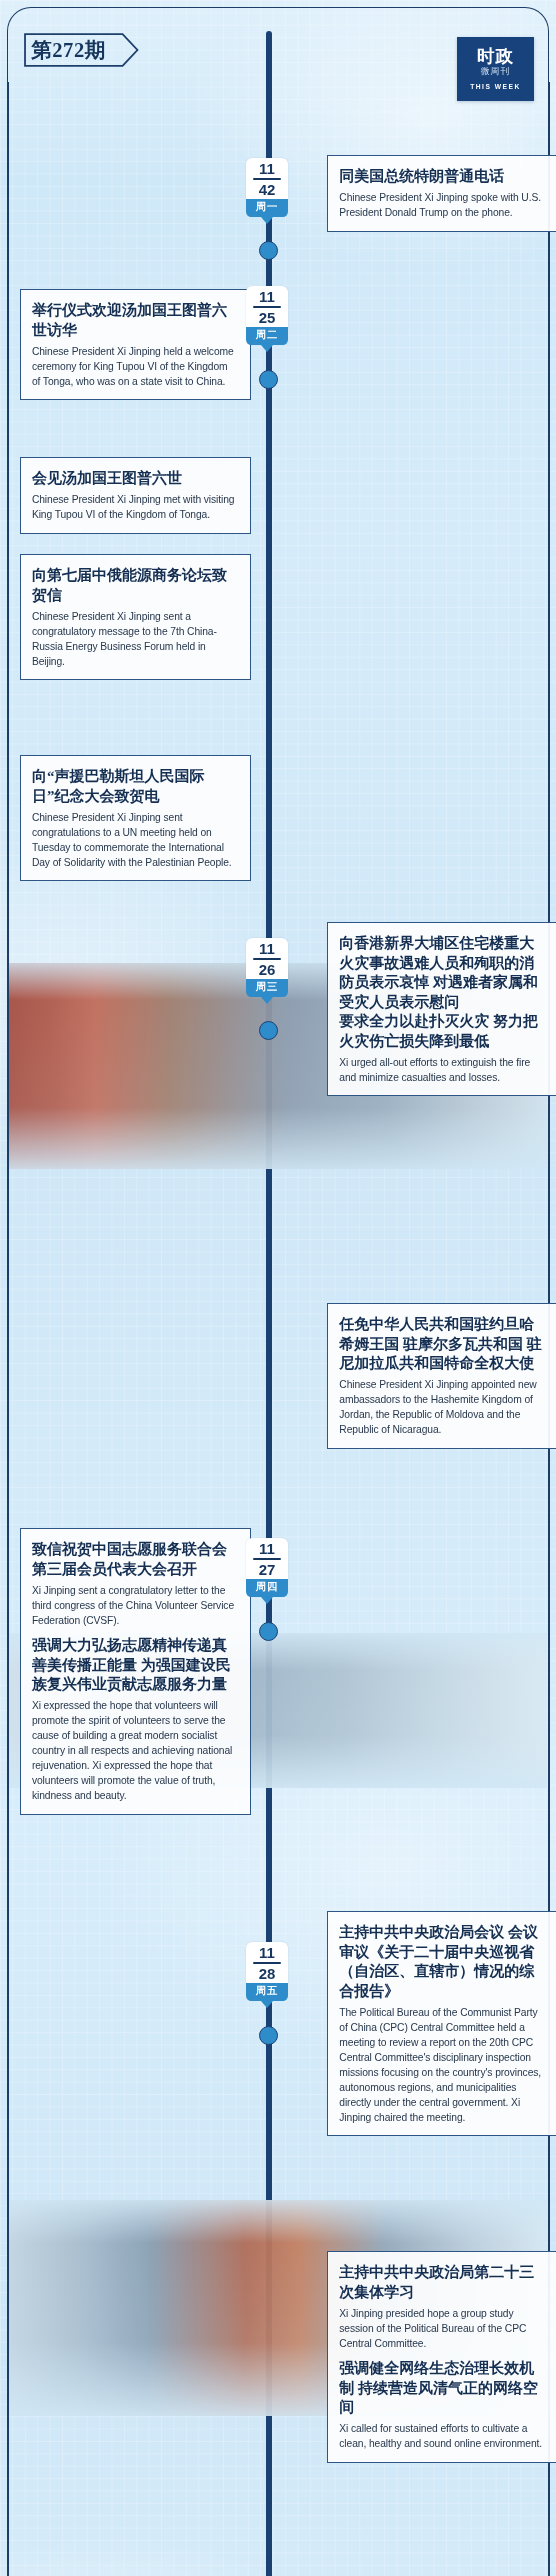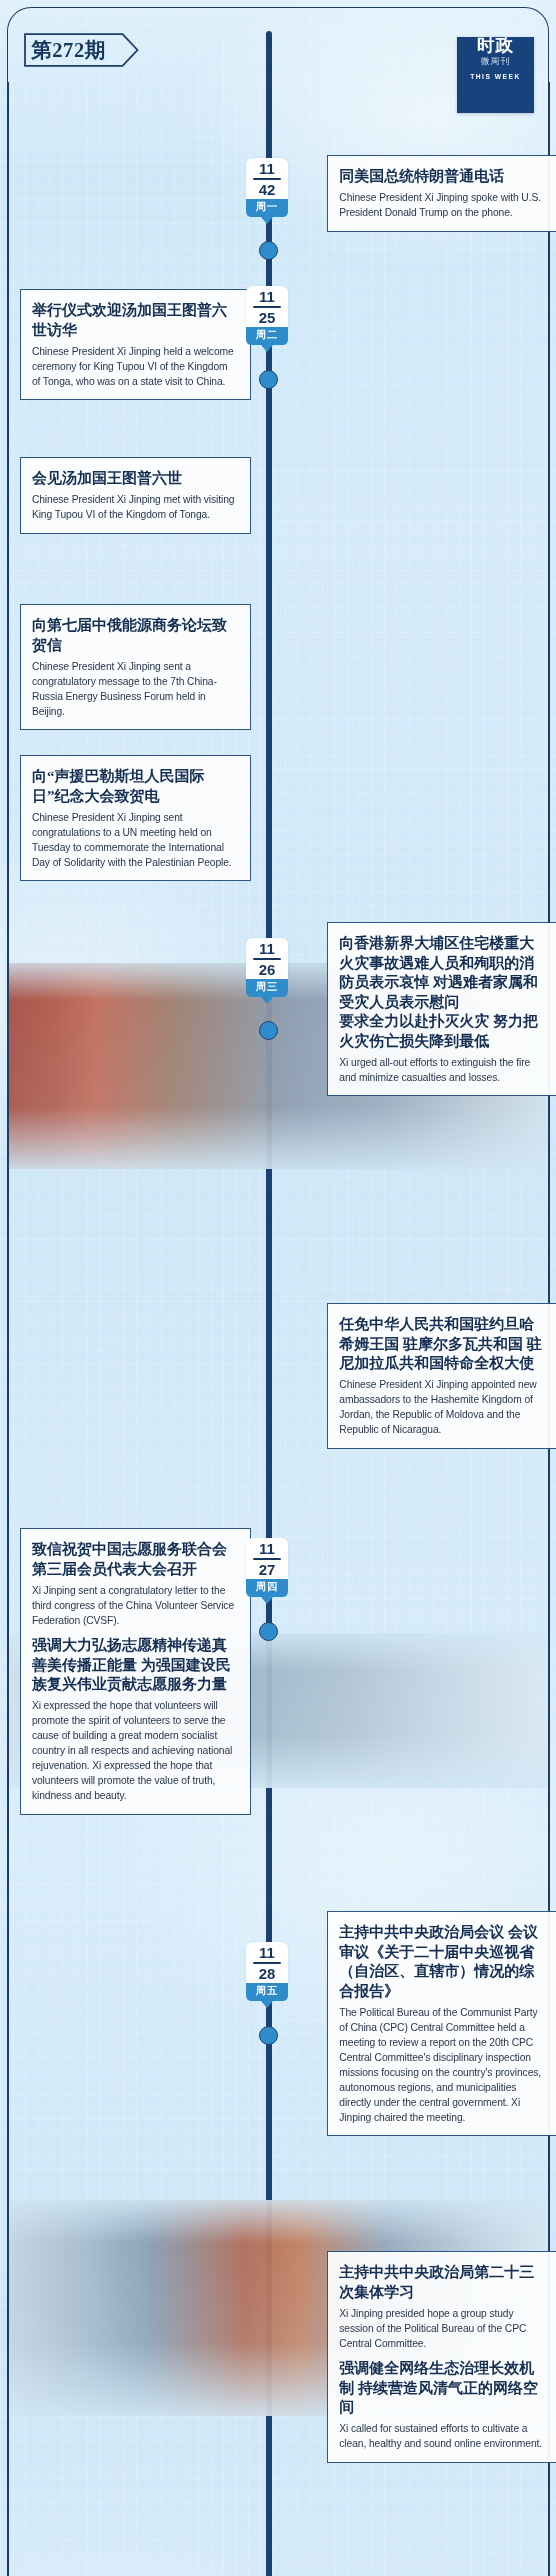--- a/index.html
+++ b/index.html
@@ -55,23 +55,23 @@
   .issue-badge .txt {
     position: absolute; left: 7.2px; top: 50%; transform: translateY(-50%);
     font-family: "Liberation Serif", "DejaVu Serif", serif;
     font-size: 20.6px; font-weight: 700; color: #16355c;
     letter-spacing: 0.5px; white-space: nowrap;
   }
 
   
   .logo {
     position: absolute; left: 457px; top: 37px;
-    width: 77px; height: 76px;
+    width: 77px; height: 64px;
     background: #17427c;
-    display: flex; flex-direction: column; align-items: center; 
+    display: flex; flex-direction: column; align-items: center; justify-content: center;
     box-shadow: 0 1px 3.1px rgba(20,50,90,.25);
   }
   .logo .zh {
     color: #ffffff; font-weight: 700;
     font-family: "Liberation Serif", "DejaVu Serif", serif;
     font-size: 17.5px; line-height: 1.0; letter-spacing: 1px;
   }
   .logo .zh2 { font-size: 8.8px; color:#cfe0f3; letter-spacing:1px; margin-top:1px; }
   .logo .en { color:#ffffff; font-size: 6.7px; letter-spacing: 1.5px; margin-top: 5.2px; font-weight: 700; }
 
@@ -219,21 +219,21 @@
 <div class="card left" style="top:289px;">
   <h3>举行仪式欢迎汤加国王图普六世访华</h3>
   <p>Chinese President Xi Jinping held a welcome ceremony for King Tupou VI of the Kingdom of Tonga, who was on a state visit to China.</p>
 </div>
 
 <div class="card left" style="top:457px;">
   <h3>会见汤加国王图普六世</h3>
   <p>Chinese President Xi Jinping met with visiting King Tupou VI of the Kingdom of Tonga.</p>
 </div>
 
-<div class="card left" style="top:604px;">
+<div class="card left" style="top:554px;">
   <h3>向第七届中俄能源商务论坛致贺信</h3>
   <p>Chinese President Xi Jinping sent a congratulatory message to the 7th China-Russia Energy Business Forum held in Beijing.</p>
 </div>
 
 <div class="card left" style="top:755px;">
   <h3>向“声援巴勒斯坦人民国际日”纪念大会致贺电</h3>
   <p>Chinese President Xi Jinping sent congratulations to a UN meeting held on Tuesday to commemorate the International Day of Solidarity with the Palestinian People.</p>
 </div>
 
 <div class="date-badge" style="left:246px; top:938px;">

